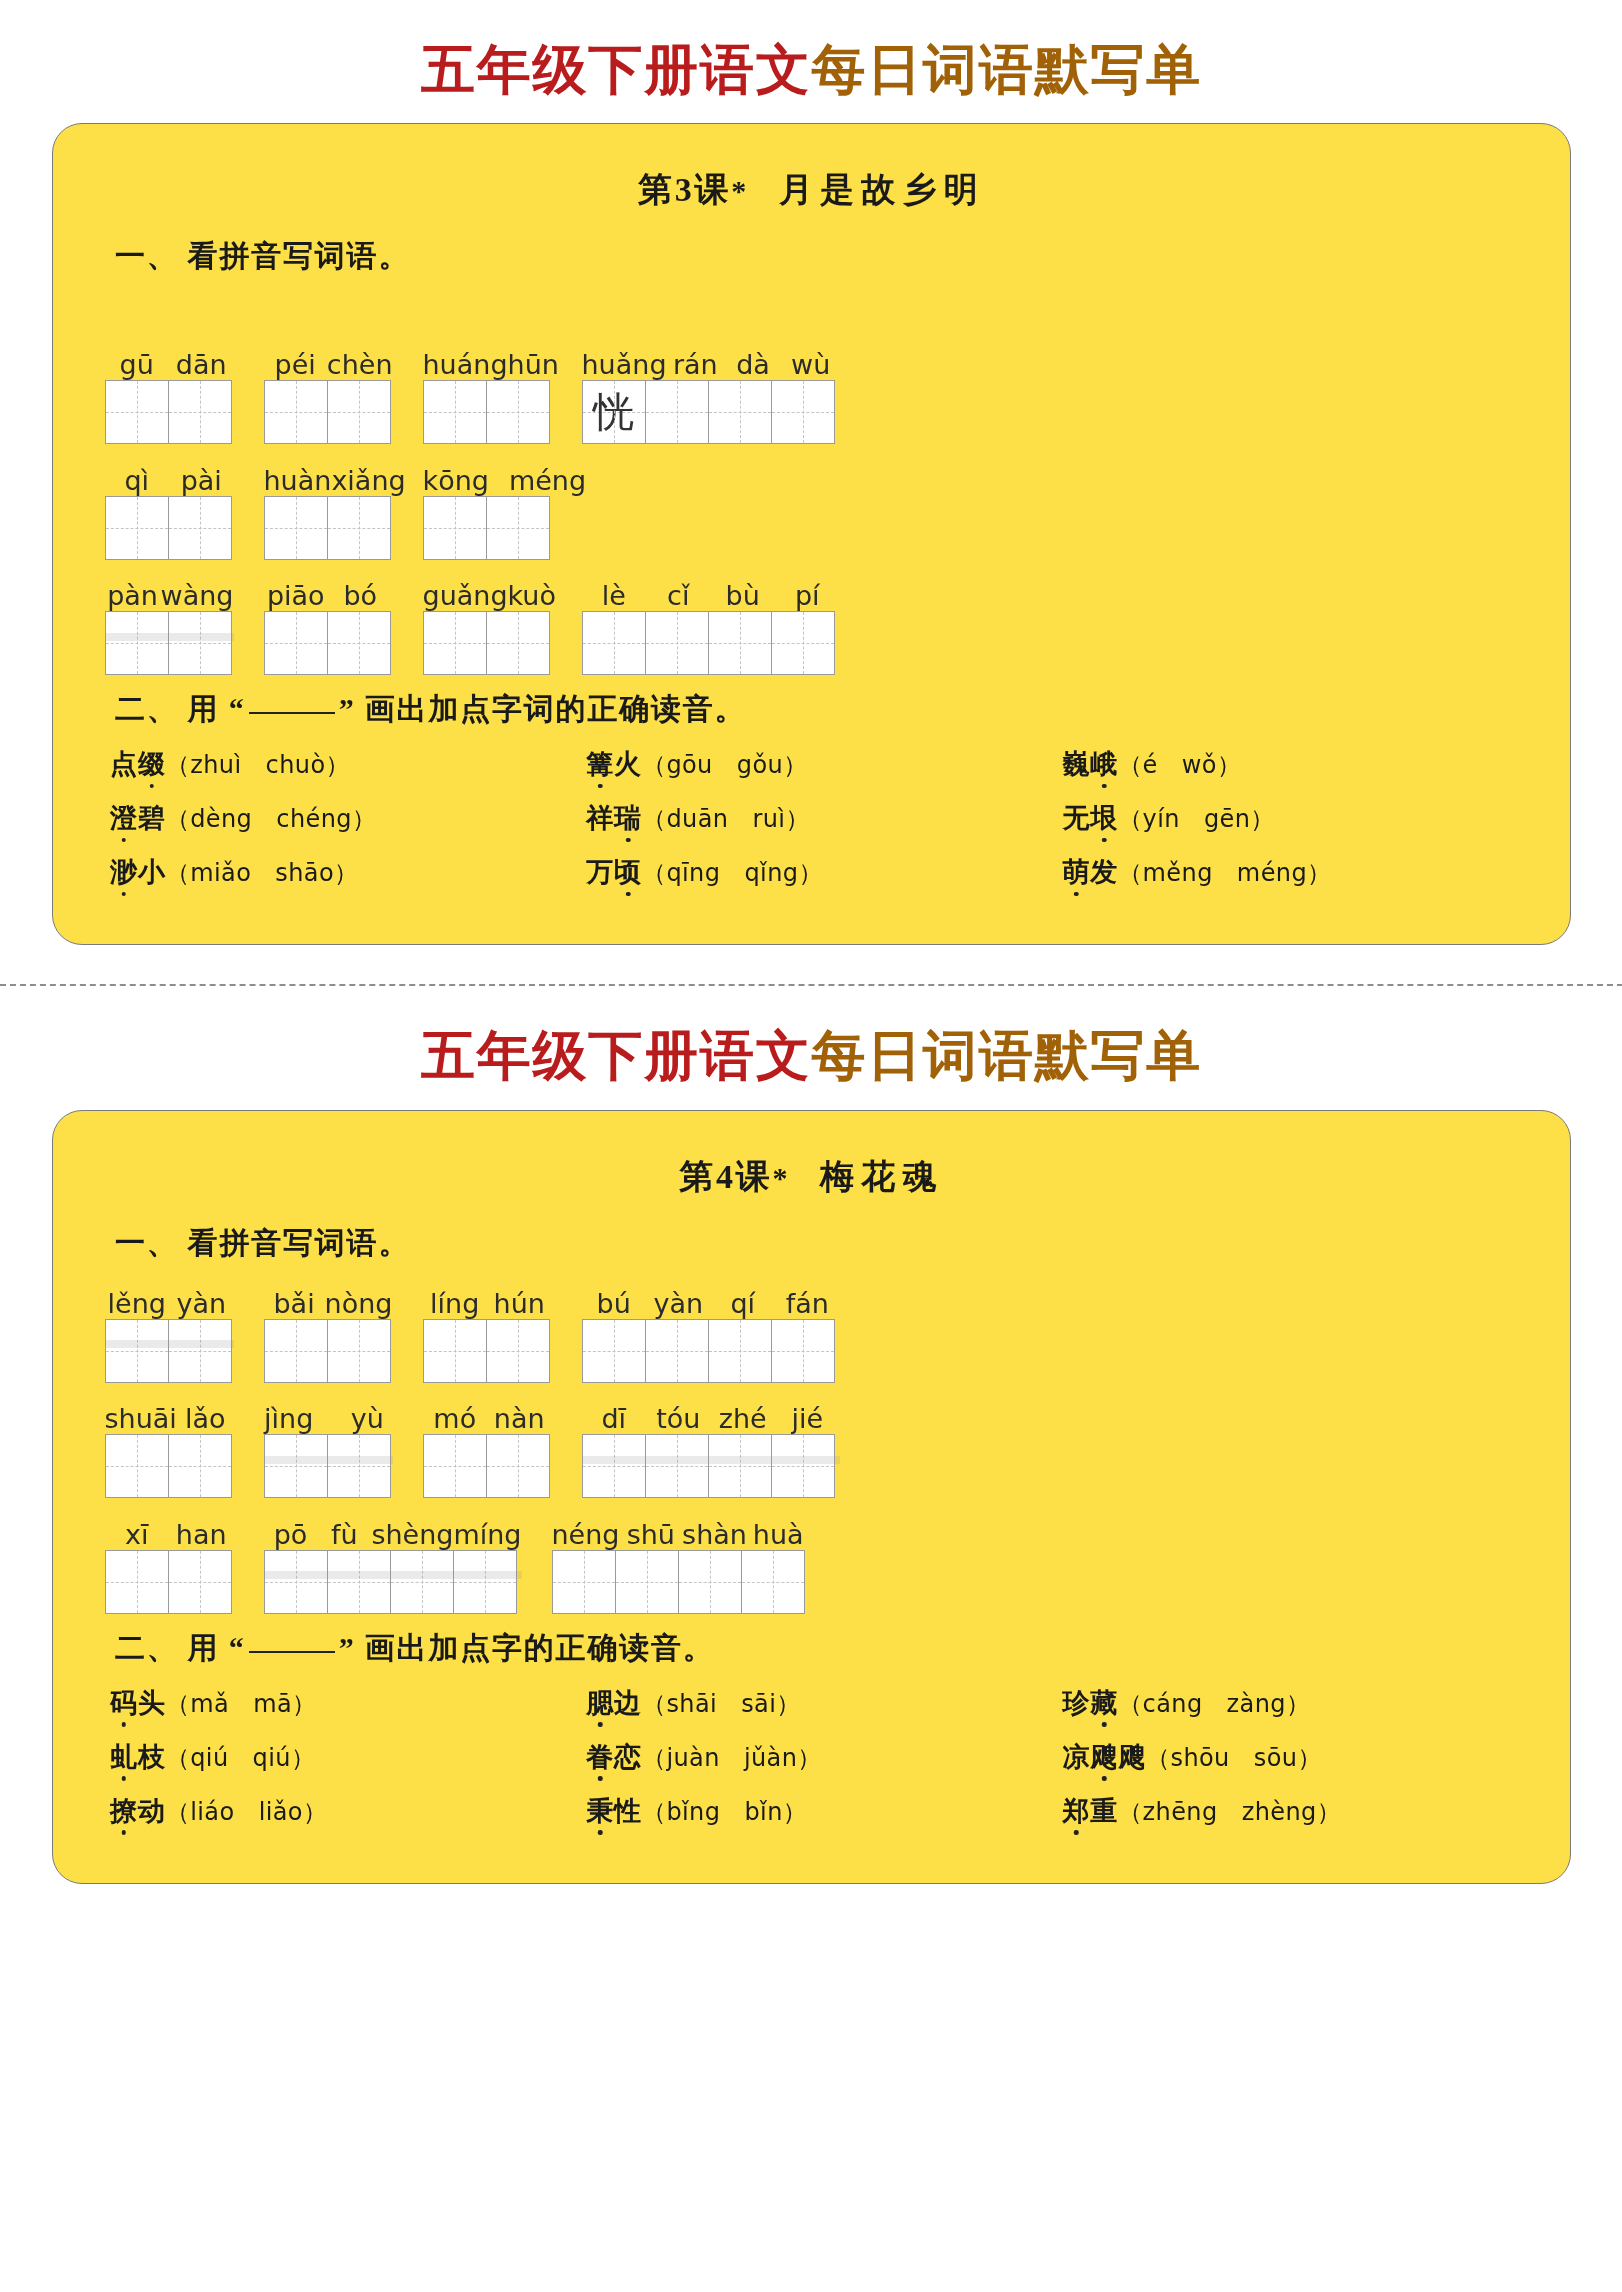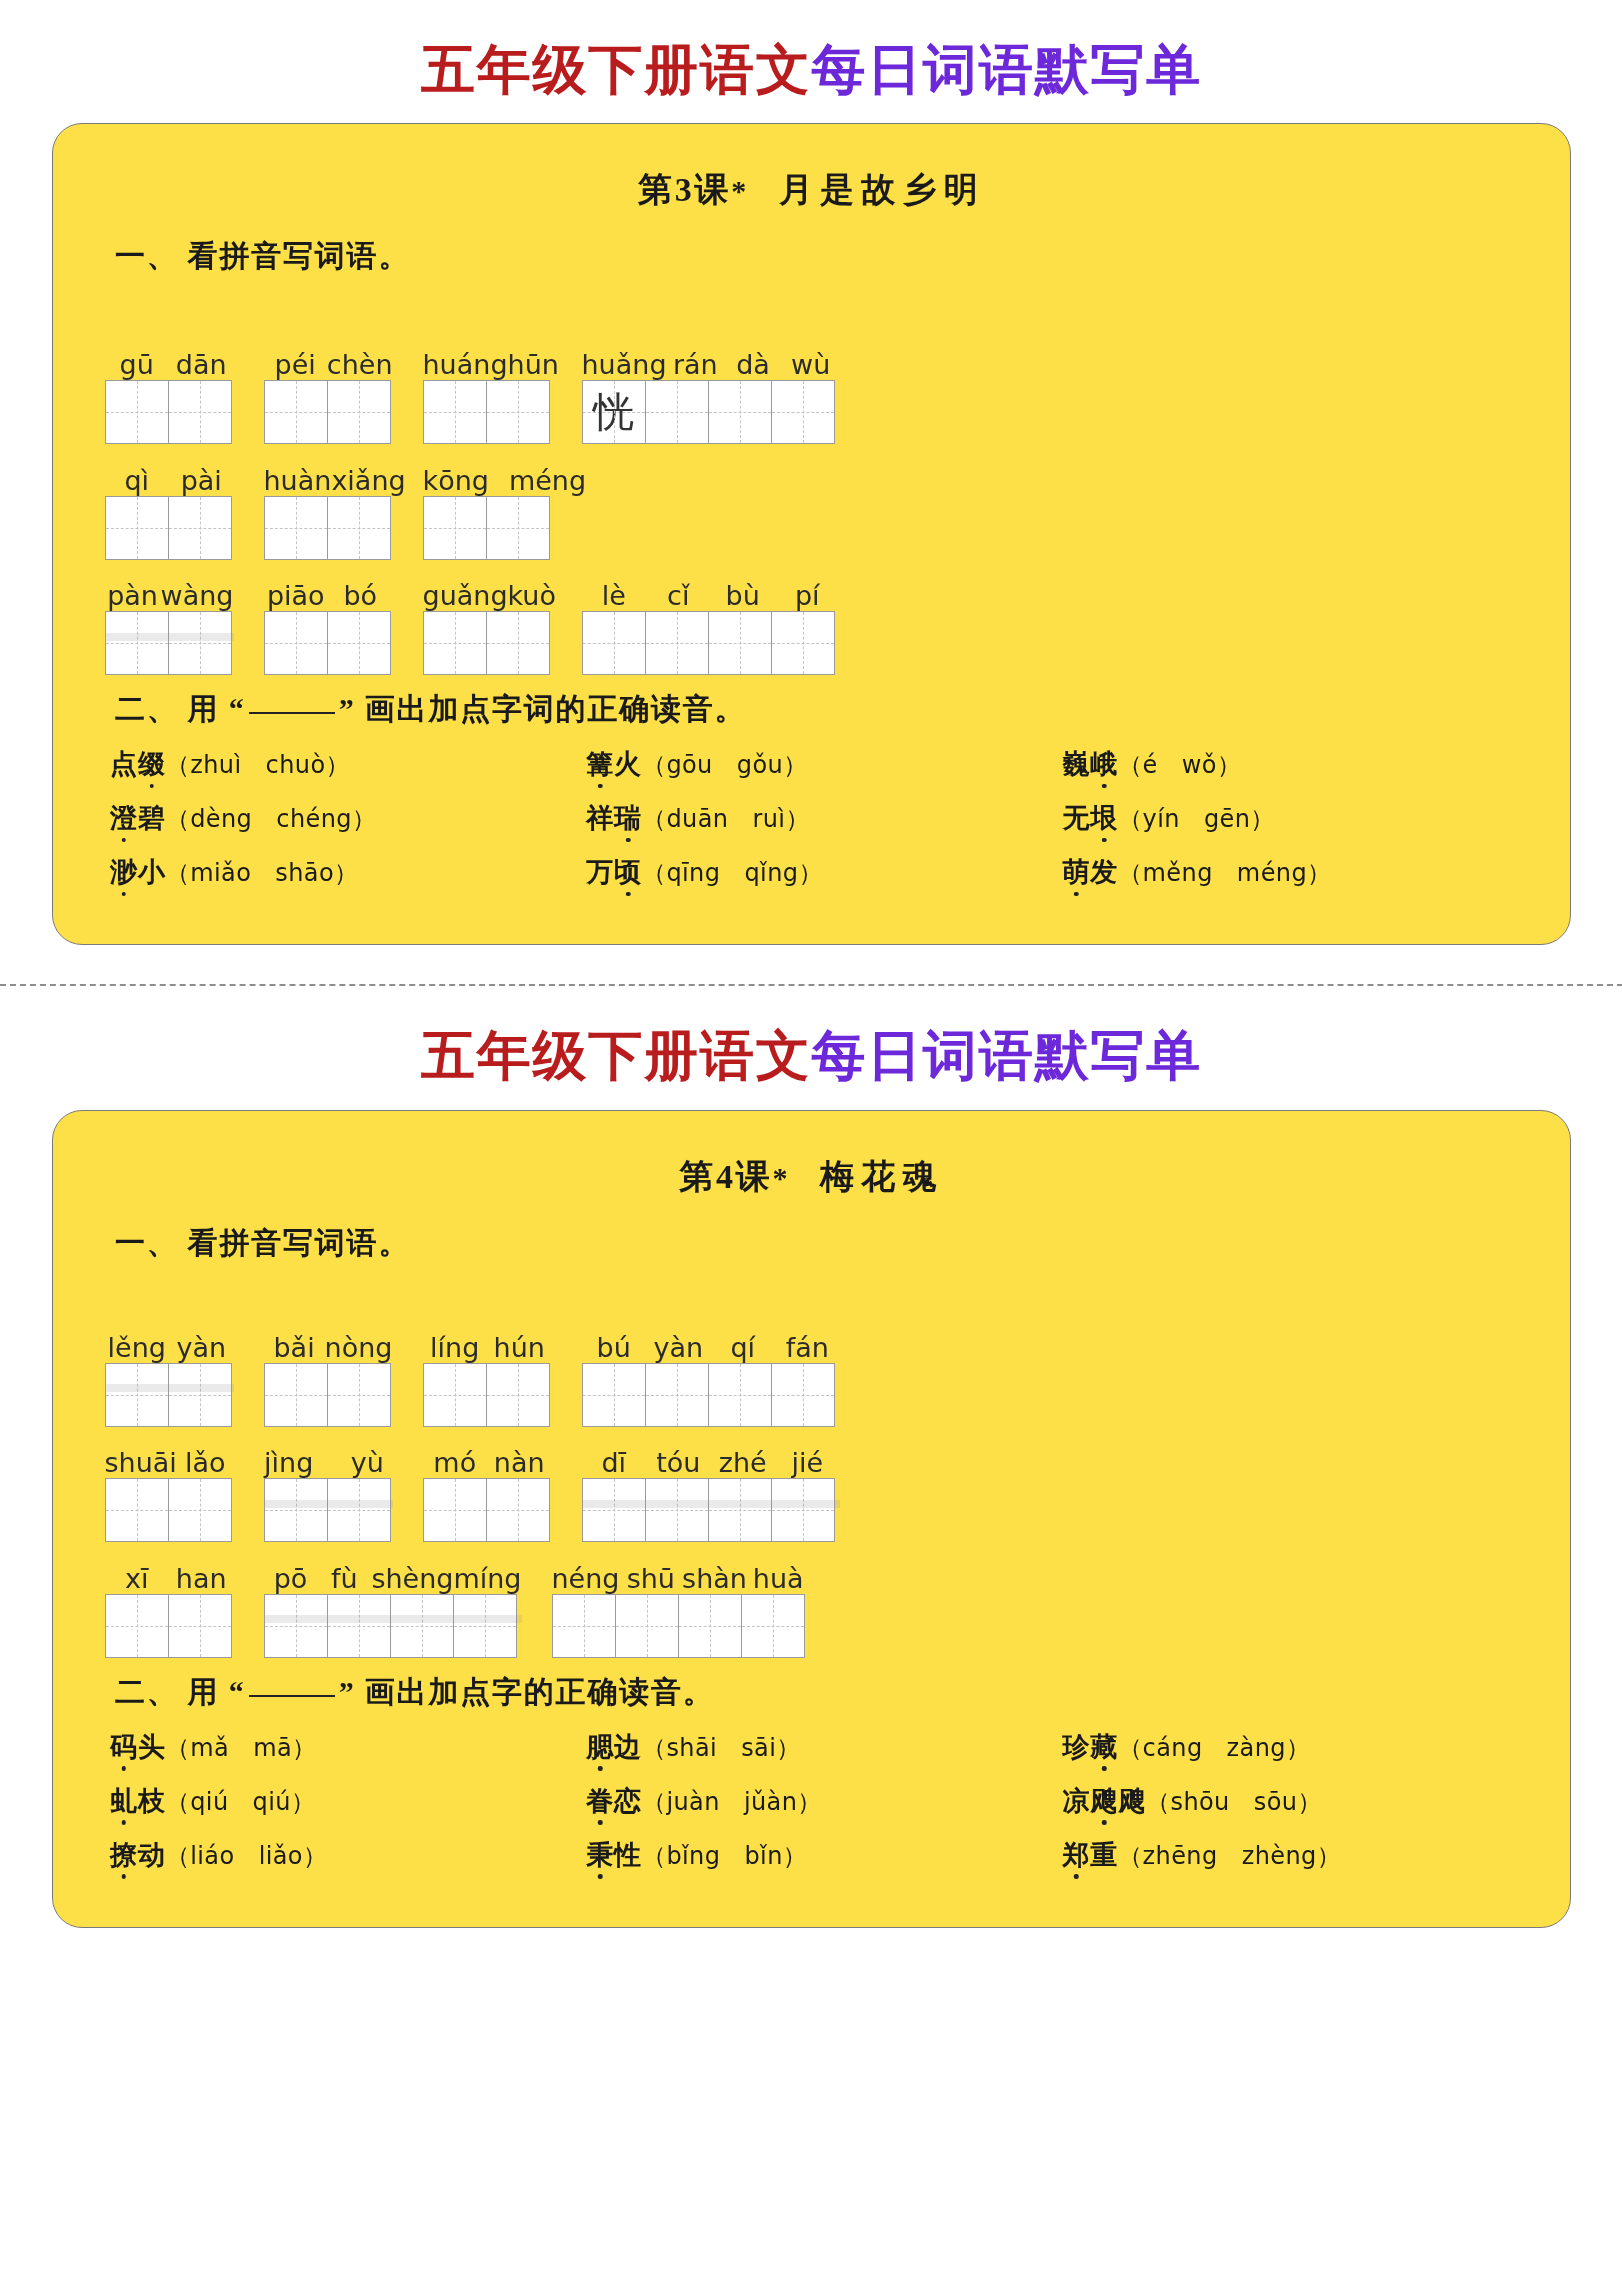--- a/index.html
+++ b/index.html
@@ -16,21 +16,21 @@
   .sheet-title {
     text-align: center;
     font-family: "Liberation Serif", "DejaVu Serif", serif;
     font-weight: bold;
     font-size: 54px;
     letter-spacing: 1.8px;
     padding: 34px 0 9px 0;
     white-space: nowrap;
   }
   .title-black { color: #b91c1c; }
-  .title-red   { color: #6d28d9; }
+  .title-red   { color: #a16207; }
 
   
   .card {
     margin: 7.2px 52px 0 52px;
     border: 1.8px solid #7a7a7a;
     border-radius: 30px;
     padding: 27px 30px 36px 30px;
     background: #fde047;
   }
 
@@ -337,21 +337,21 @@
                 <span>lěng</span>
                 <span>yàn</span>
               </div>
               <div class="boxes" style="position: relative;">
                 <div class="tzg"></div>
                 <div class="tzg"></div>
                 <div class="smudge" style="top: 21.5px;"></div>
               </div>
             </div>
             <div class="word-item">
-              <div class="pinyin-line" style="width: 129px; margin-top: 44px;">
+              <div class="pinyin-line" style="width: 129px;">
                 <span>bǎi</span>
                 <span>nòng</span>
               </div>
               <div class="boxes">
                 <div class="tzg"></div>
                 <div class="tzg"></div>
               </div>
             </div>
             <div class="word-item">
               <div class="pinyin-line" style="width: 129px;">

